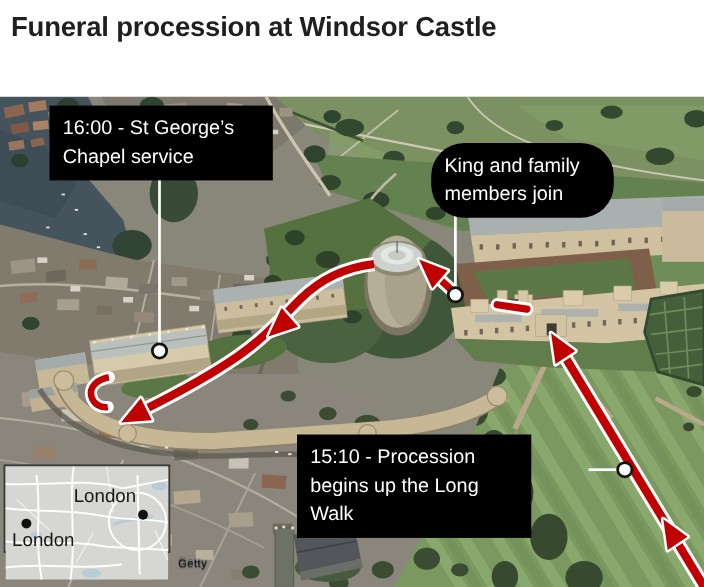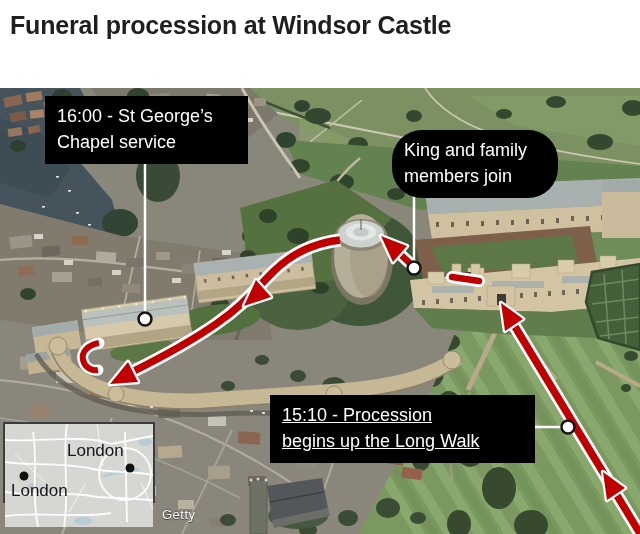--- a/index.html
+++ b/index.html
@@ -7,22 +7,22 @@
   .graphic { position:relative; width:640px; height:534px; background:#fff; overflow:hidden; }
   .header { position:absolute; left:0; top:0; width:640px; height:88px; background:#fff; padding:10px 10px 0 10px;border-radius:16px; }
   .header h1 { font-size:25px; font-weight:bold; color:#1f1f1f; line-height:1.2; letter-spacing:-0.2px; }
   .header p { font-size:21px; font-weight:normal; color:#3d3d3d; line-height:1.25; margin-top:3px; }
   .photo { position:absolute; left:0; top:88px; width:640px; height:446px; background:#88877a; }
   .photo svg.scene { position:absolute; left:0; top:0; }
   .callout { position:absolute; background:#000; color:#fff; font-size:18px; line-height:26px;
              padding:7px 12px 9px 12px; white-space:pre-line; }
   #co-chapel { left:45px; top:8px; width:203px; }
   #co-king { left:392px; top:42px; width:166px;border-radius:30px; }
-  #co-procession { left:270px; top:307px; width:265px;text-decoration:underline; }
-  .credit { position:absolute; left:162px; top:419px; font-size:13px; color:#ffffff;
+  #co-procession { left:270px; top:307px; width:213px; }
+  .credit { position:absolute; left:162px; top:419px; font-size:10px; color:#0f172a;
             text-shadow:0 1px 1px rgba(45,45,45,.9), 0 -1px 1px rgba(45,45,45,.5); letter-spacing:.5px; }
   .inset { position:absolute; left:3px; top:334px; width:152px; height:81px;
            background:#d6d6d3; border:2px solid #3c3c3c; }
   .inset .city { position:absolute; font-size:17px; color:#161616; line-height:1; }
   .inset .london { left:62px; top:18px; }
   .inset .windsor { left:6px; top:58px; }
 </style>
 </head>
 <body>
 

